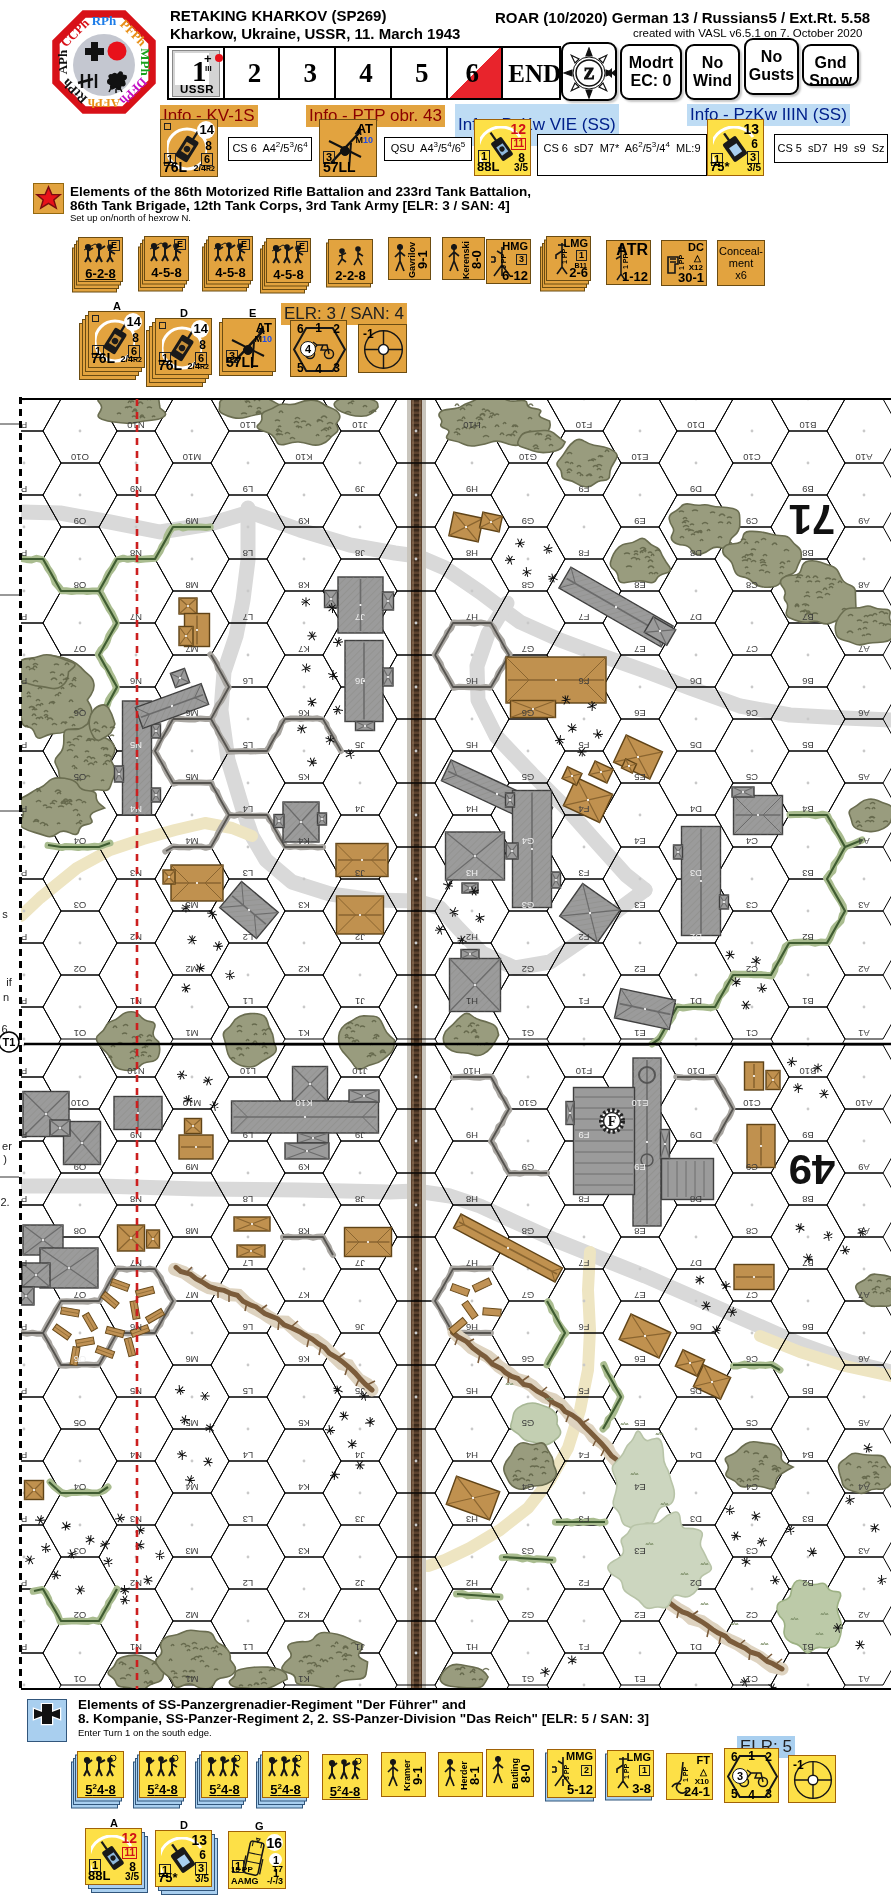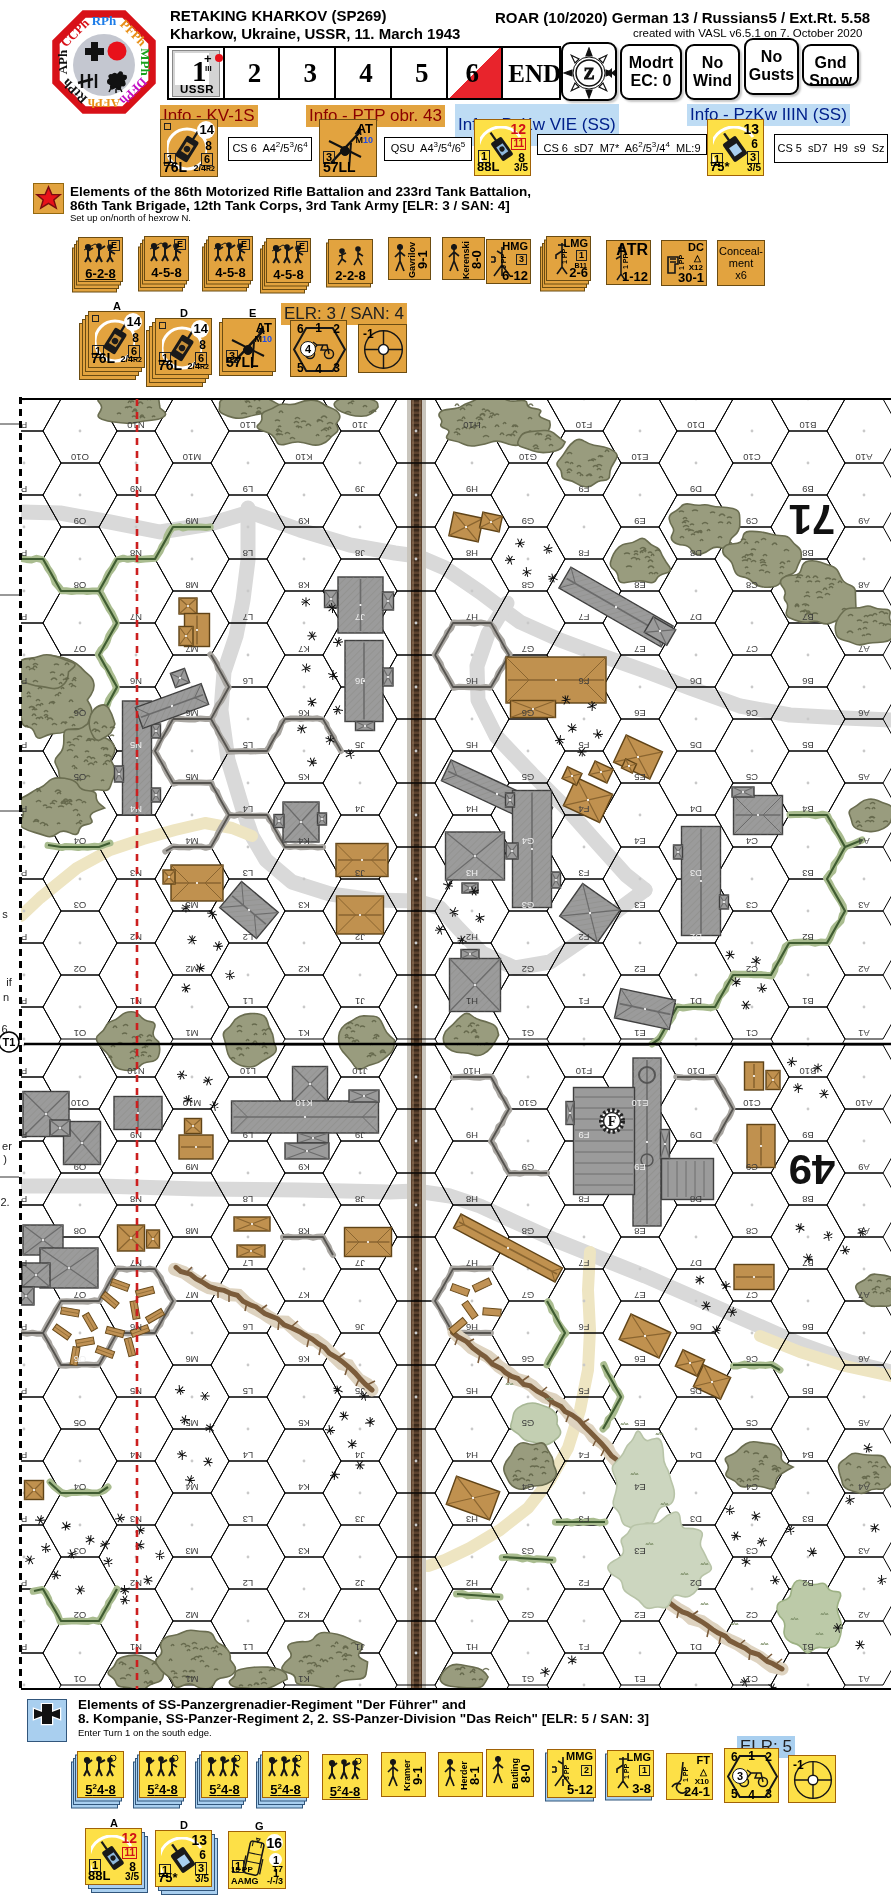--- a/index.html
+++ b/index.html
@@ -143,21 +143,21 @@
           <rect x="-1.1" y="-20" width="2.2" height="10"></rect>
         </g>
       </svg>
       <div class="t" style="right:4px;top:2px;font-size:14px;font-weight:bold;color:#d01118">12</div>
       <div class="t" style="right:4px;top:18px;font-size:10px;font-weight:bold;color:#d01118;border:1px solid #d01118;padding:0 1px">11</div>
       <div class="t" style="right:5px;top:32px;font-size:12px;font-weight:bold">8</div>
       <div class="t" style="left:3px;top:30px;font-size:11px;font-weight:bold;border:1px solid #222;padding:0 2px">1</div>
       <div class="t" style="left:2px;bottom:2px;font-size:13px;font-weight:bold">88L</div>
       <div class="t" style="right:2px;bottom:2px;font-size:10px;font-weight:bold">3/5</div>
     </div>
-    <div class="t bx" style="left:537px;top:134px;width:170px;height:21px;font-size:11px;padding-top:8px">CS 6&nbsp; sD7&nbsp; M7*&nbsp; A6<sup>2</sup>/5<sup>3</sup>/4<sup>4</sup>&nbsp; ML:9</div>
+    <div class="t bx" style="left:537px;top:134px;width:170px;height:42px;font-size:11px;padding-top:8px">CS 6&nbsp; sD7&nbsp; M7*&nbsp; A6<sup>2</sup>/5<sup>3</sup>/4<sup>4</sup>&nbsp; ML:9</div>
     <div class="ctrb" style="left:707px;top:119px;width:57px;height:57px;">
       <svg width="44" height="46" viewBox="-22 -23 44 46" class="abs" style="left:5px;top:6px">
         <path d="M-20 14 A22 22 0 0 1 18 -12" fill="none" stroke="#fff" stroke-width="3"></path>
         <g transform="rotate(-35)" fill="#1a1a1a">
           <rect x="-8" y="-11" width="16" height="22" rx="2"></rect>
           <rect x="-4.5" y="-4" width="9" height="10" fill="#a9cfef"></rect>
           <rect x="-1.2" y="-19" width="2.4" height="9"></rect>
         </g>
       </svg>
       <div class="t" style="right:4px;top:2px;font-size:14px;font-weight:bold">13</div>

